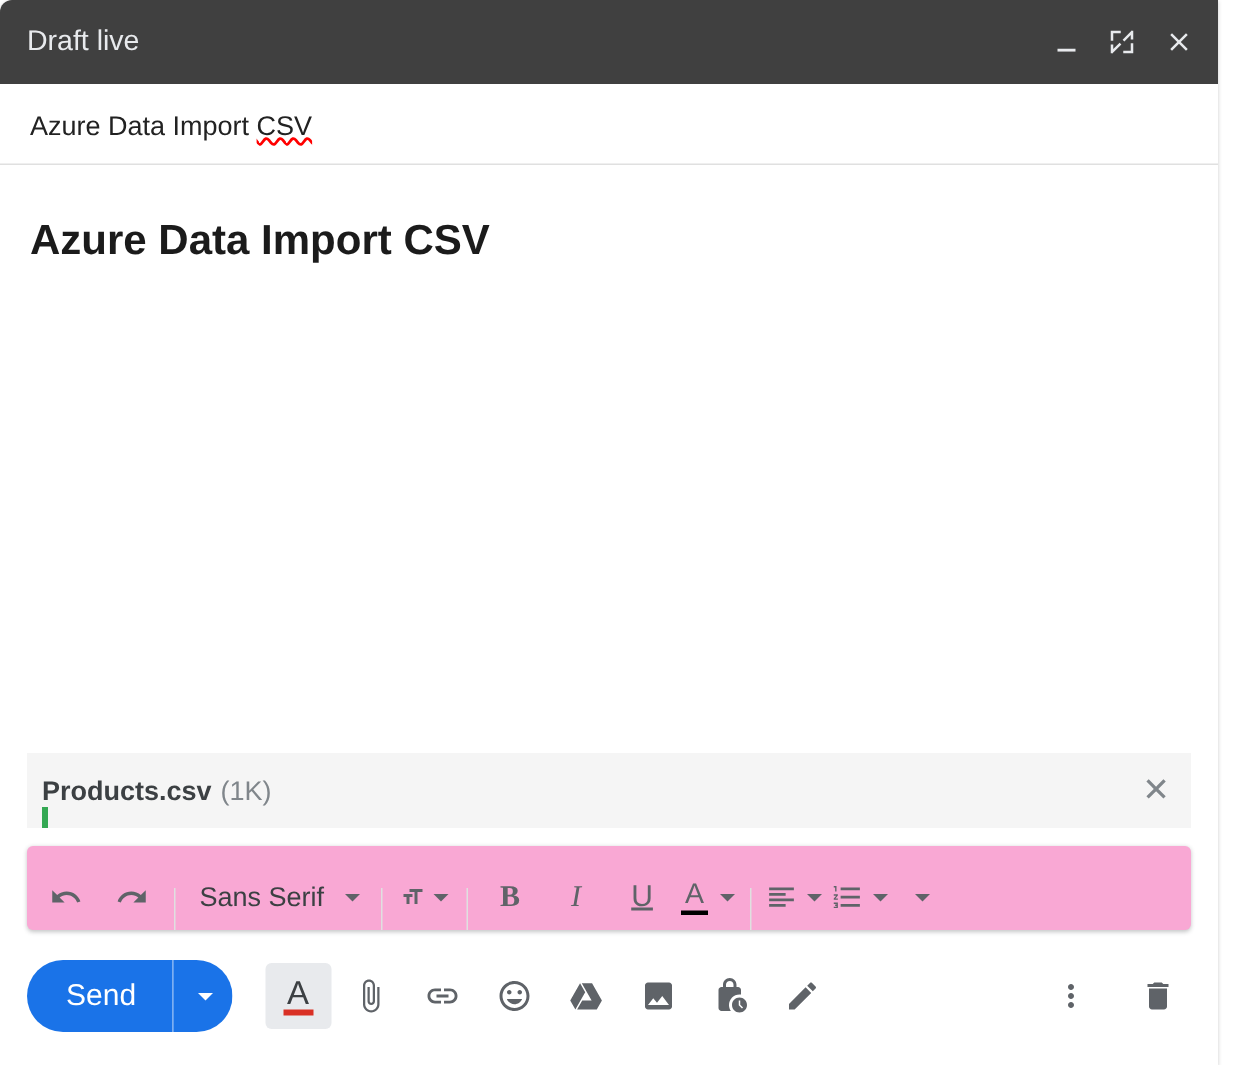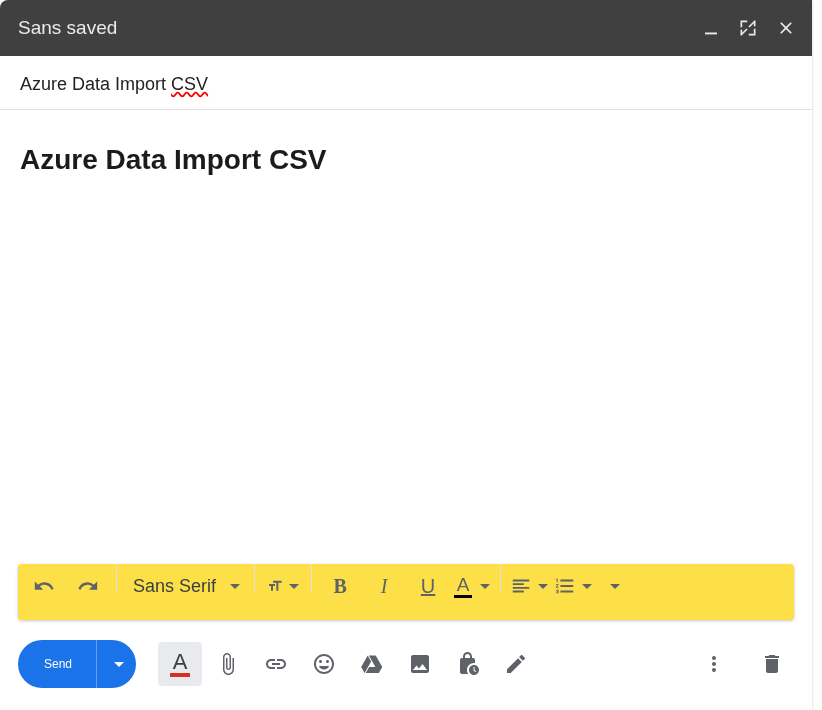--- a/index.html
+++ b/index.html
@@ -14,52 +14,52 @@
   .subject-field { padding-top: 18px; padding-bottom: 14px; position: relative;}
   .spellcheck-underline { border-bottom: 2px wavy red; text-decoration: underline wavy red; text-decoration-skip-ink: none; margin-top: 24px;}
   .body-area { flex: 1; padding: 34px 20px 0 20px; overflow: auto; }
   .body-heading { font-size: 28px; font-weight: 700; color: #1b1b1b; }
   .attachment-bar { margin: 0 18px 6px 18px; background: #f5f5f5; height: 50px; display: flex; align-items: center; padding: 0 14px 0 10px; justify-content: space-between; position: relative;}
   .attachment-left { display: flex; align-items: baseline; gap: 6px; font-size: 18px;}
   .att-name { font-weight: 700; color: #3c4043; }
   .att-size { color: #80868b; font-weight: 500;}
   .att-close { color: #80868b; font-size: 22px; cursor: pointer; line-height: 1;}
   .progress-tick { position: absolute; left: 10px; bottom: 0; width: 4px; height: 14px; background: #34a853; }
-  .format-toolbar { margin: 6px 18px 0 18px; background: #fde047; box-shadow: 0 1px 3px rgba(60,64,67,.3); border-radius: 4px; height: 56px; display: flex; align-items: flex-start; padding: 0 4px; gap: 0;}
+  .format-toolbar { margin: 6px 18px 0 18px; background: #f9a8d4; box-shadow: 0 1px 3px rgba(60,64,67,.3); border-radius: 4px; height: 56px; display: flex; align-items: flex-end; padding: 0 4px; gap: 0;}
   .ft-btn { width: 44px; height: 44px; display: flex; align-items: center; justify-content: center; cursor: pointer; color: #5f6368; border-radius: 4px;}
   .ft-btn svg { fill: #5f6368; }
   .ft-sep { width: 1px; height: 28px; background: #e0e0e0; margin: 0 6px; }
   .font-select { display: flex; align-items: center; gap: 10px; padding: 0 8px 0 10px; cursor: pointer; color: #3c4043; font-size: 18px; height: 44px;}
   .dd-arrow { width: 0; height: 0; border-left: 5px solid transparent; border-right: 5px solid transparent; border-top: 5px solid #5f6368; margin-left: 4px;}
   .size-btn { display: flex; align-items: center; gap: 2px; padding: 0 6px;}
   .bottom-bar { display: flex; align-items: center; padding: 20px 18px 22px 18px; justify-content: space-between;}
   .left-actions { display: flex; align-items: center; gap: 4px;}
   .send-btn-group { display: flex; height: 48px; }
-  .send-btn { background: #1a73e8; color: #fff; border: none; border-radius: 24px 0 0 24px; padding: 0 24px 0 26px; font-size: 12px; font-weight: 500; cursor: pointer; display: flex; align-items: center;}
+  .send-btn { background: #1a73e8; color: #fff; border: none; border-radius: 24px 0 0 24px; padding: 0 24px 0 26px; font-size: 20px; font-weight: 500; cursor: pointer; display: flex; align-items: center;}
   .send-dd { background: #1a73e8; border: none; border-radius: 0 24px 24px 0; width: 40px; cursor: pointer; display: flex; align-items: center; justify-content: center; border-left: 1px solid rgba(255,255,255,.3);}
   .send-dd .dd-arrow { border-top-color: #fff;}
   .icon-btn { width: 44px; height: 44px; display: flex; align-items: center; justify-content: center; cursor: pointer; border-radius: 4px; color: #5f6368;}
   .icon-btn.active { background: #e8eaed;}
   .icon-btn svg { fill: #5f6368; }
   .right-actions { display: flex; align-items: center; gap: 14px;}
   .bold-letter { font-weight: 700; font-size: 20px; font-family: Georgia, serif;}
   .italic-letter { font-style: italic; font-size: 20px; font-family: Georgia, serif;}
   .underline-letter { text-decoration: underline; font-size: 20px;}
   .text-color-btn { display: flex; flex-direction: column; align-items: center; line-height: 1;}
   .text-color-btn .ul { width: 18px; height: 3px; background: #000; margin-top: 1px;}
   .format-a-btn { display: flex; flex-direction: column; align-items: center; line-height: 1;}
   .format-a-btn .ul-red { width: 20px; height: 4px; background: #d93025;}
   .align-combo, .list-combo, .more-combo, .color-combo { display: flex; align-items: center; gap: 2px;}
 </style>
 </head>
 <body>
 
 <div class="compose-window">
   <div class="header-bar">
-    <span class="header-title">Sans saved</span>
+    <span class="header-title">Draft live</span>
     <div class="header-controls">
       <svg width="18" height="18" viewBox="0 0 24 24">
           <rect x="4" y="18" width="16" height="2.5"></rect>
         </svg>
       <svg width="20" height="20" viewBox="0 0 24 24">
           <path d="M3 3h8v2H5v6H3V3zm18 18h-8v-2h6v-6h2v8z"></path>
           <path d="M13 3h8v8h-2V5h-6V3zM3 21v-8h2v6h6v2H3z" opacity="0"></path>
           <path d="M21 3l-8 8 1.4 1.4L21 5.8V3zM3 21l8-8-1.4-1.4L3 18.2V21z" opacity="0"></path>
           <path d="M12.5 10.1L20 2.6V3h1v7h-2V6.4l-5.1 5.1-1.4-1.4zM11.5 13.9L4 21.4V21H3v-7h2v3.6l5.1-5.1 1.4 1.4z"></path>
         </svg>
@@ -71,20 +71,28 @@
 
 
   <div class="subject-field">
     <span>Azure Data Import </span><span class="spellcheck-underline">CSV</span>
   </div>
 
   <div class="body-area">
     <h1 class="body-heading">Azure Data Import CSV</h1>
   </div>
 
+  <div class="attachment-bar">
+    <div class="progress-tick"></div>
+    <div class="attachment-left">
+      <span class="att-name">Products.csv</span>
+      <span class="att-size">(1K)</span>
+    </div>
+    <span class="att-close">✕</span>
+  </div>
 
   <div class="format-toolbar">
     <div class="ft-btn">
       <svg width="22" height="22" viewBox="0 0 24 24">
           <path d="M12.5 8c-2.65 0-5.05.99-6.9 2.6L2 7v9h9l-3.62-3.62c1.39-1.16 3.16-1.88 5.12-1.88 3.54 0 6.55 2.31 7.6 5.5l2.37-.78C21.08 11.03 17.15 8 12.5 8z"></path>
         </svg>
     </div>
     <div class="ft-btn">
       <svg width="22" height="22" viewBox="0 0 24 24">
           <path d="M18.4 10.6C16.55 8.99 14.15 8 11.5 8c-4.65 0-8.58 3.03-9.96 7.22L3.9 16c1.05-3.19 4.05-5.5 7.6-5.5 1.95 0 3.73.72 5.12 1.88L13 16h9V7l-3.6 3.6z"></path>

